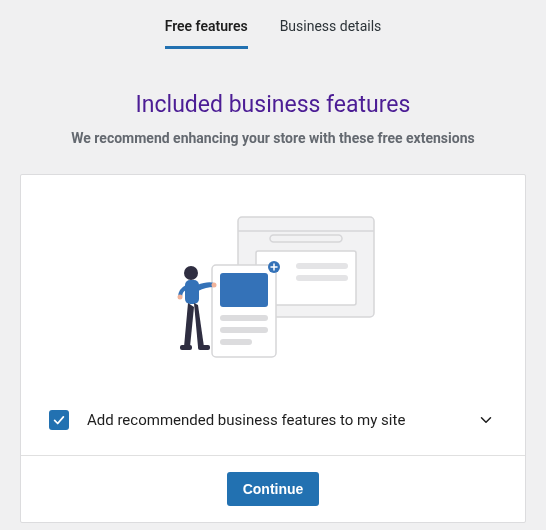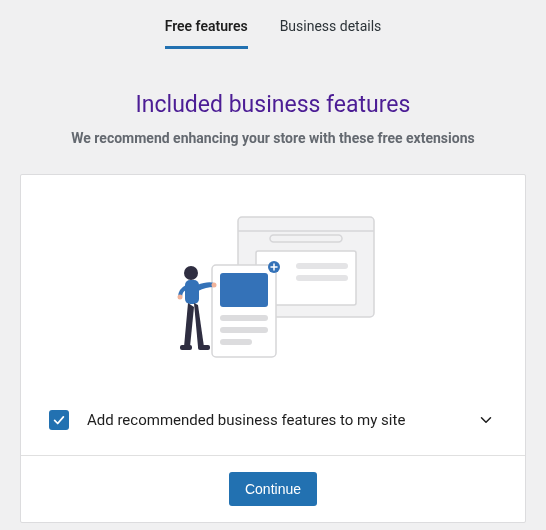--- a/index.html
+++ b/index.html
@@ -99,20 +99,21 @@
       text-align: center;
     }
     .continue-btn {
       background: #2271b1;
       color: #fff;
       border: none;
       font-size: 14px;
       padding: 9px 16px;
       border-radius: 3px;
       cursor: pointer;
+      font-weight: bold;
     }
   </style>
 </head>
 <body>
 
 <div class="tabs">
   <div class="tab active">Free features</div>
   <div class="tab">Business details</div>
 </div>
 

